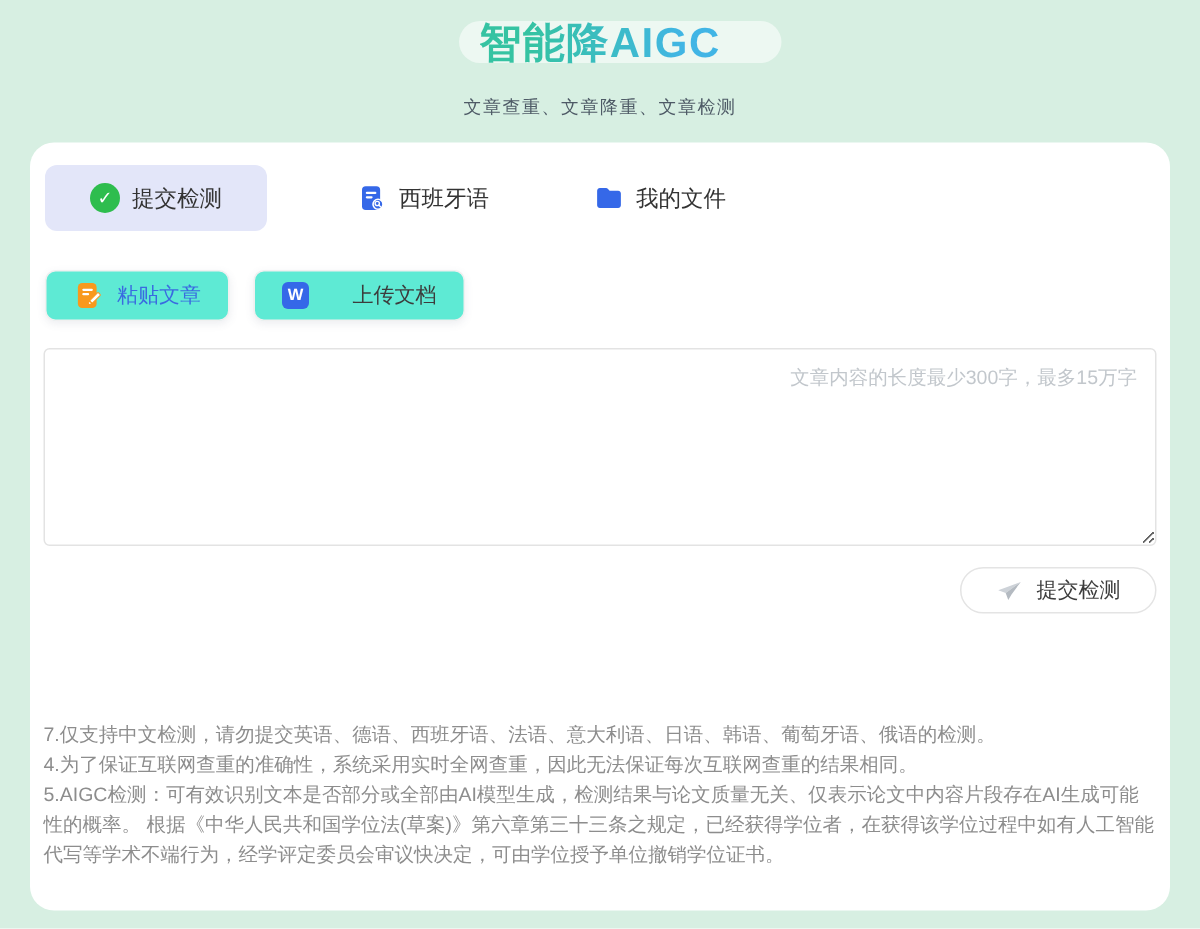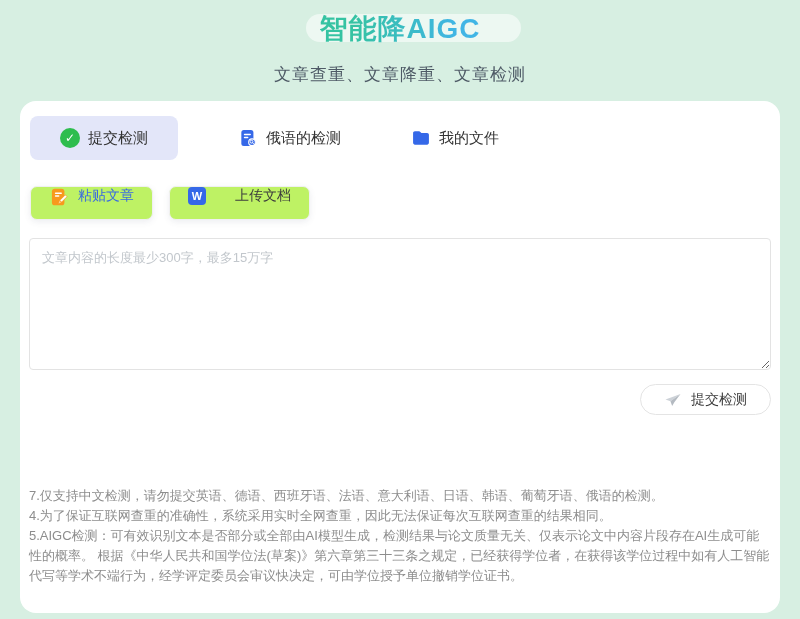--- a/index.html
+++ b/index.html
@@ -17,21 +17,21 @@
     background: rgba(255,255,255,0.55);
   }
   .title {
     position: relative;
     font-size: 28px; font-weight: bold; letter-spacing: 1px;
     background: linear-gradient(90deg, #35c3a2 20%, #41b5e5 85%);
     -webkit-background-clip: text; background-clip: text;
     color: transparent;
   }
   .subtitle {
-    margin-top: 15px; font-size: 17px; color: #4e5a66; letter-spacing: 1px;
+    margin-top: 15px; font-size: 12px; color: #4e5a66; letter-spacing: 1px;
   }
   
   .card {
     width: 760px; height: 512px; margin: 15px auto 0;
     background: #ffffff; border-radius: 16px;
     padding: 15px 9px 0;
   }
   
   .tabs { display: flex; align-items: center; gap: 50px; margin-left: 1px; }
   .tab {
@@ -42,41 +42,41 @@
   .tab.active { background: #e3e6f9; padding: 12px 30px; font-weight: 500; }
   .check-icon {
     width: 20px; height: 20px; border-radius: 50%;
     background: #2ebd4e; color: #fff; font-size: 12px; font-weight: bold;
     display: inline-flex; align-items: center; justify-content: center;
   }
   .icon-svg { display: inline-flex; align-items: center; }
   
   .actions { display: flex; gap: 16px; margin: 26px 0 0 1px; }
   .action-btn {
-    display: inline-flex; align-items: flex-start; gap: 9px;
+    display: inline-flex; align-items: center; gap: 9px;
     height: 34px; padding: 0 18px;
-    background: #bef264; border: 1px solid #f0f0f0; border-radius: 7px;
+    background: #5eead4; border: 1px solid #f0f0f0; border-radius: 7px;
     box-shadow: 0 2px 6px rgba(80,90,120,0.10);
     font-size: 14px; cursor: pointer;
     font-family: "Liberation Sans", "DejaVu Sans", sans-serif;
   }
   .paste-label { color: #3a6be0; }
   .upload-label { color: #3c3c3c; margin-left: 20px; }
   .word-icon {
     width: 18px; height: 18px; border-radius: 4px;
     background: #3568e8; color: #fff; font-size: 11px; font-weight: bold;
     display: inline-flex; align-items: center; justify-content: center;
   }
   
   .editor {
     display: block; width: 742px; height: 132px; margin-top: 18px;
     border: 1px solid #e3e3e3; border-radius: 4px;
     padding: 10px 12px; font-size: 13px; color: #333;
     font-family: "Liberation Sans", "DejaVu Sans", sans-serif;
-    outline: none; background: #fff;
+    outline: none; background: #fff; text-align: right;
   }
   .editor::placeholder { color: #c2c7cc; }
   
   .submit-row { display: flex; justify-content: flex-end; margin-top: 14px; }
   .submit-btn {
     display: inline-flex; align-items: center; gap: 9px;
     height: 31px; padding: 0 23px;
     background: #fff; border: 1px solid #e4e4e4; border-radius: 16px;
     font-size: 14px; color: #3c3c3c; cursor: pointer;
     font-family: "Liberation Sans", "DejaVu Sans", sans-serif;
@@ -110,21 +110,21 @@
       <span class="icon-svg">
         <svg width="20" height="20" viewBox="0 0 24 24">
           <rect x="4" y="2.5" width="14.5" height="19" rx="3" fill="#3568e8"></rect>
           <rect x="7" y="7" width="8.5" height="1.8" rx="0.9" fill="#fff"></rect>
           <rect x="7" y="10.5" width="5.5" height="1.8" rx="0.9" fill="#fff"></rect>
           <circle cx="16.8" cy="17" r="4" fill="#3568e8" stroke="#fff" stroke-width="1.3"></circle>
           <circle cx="16.2" cy="16.4" r="1.7" fill="none" stroke="#fff" stroke-width="1.1"></circle>
           <line x1="17.6" y1="17.8" x2="18.8" y2="19" stroke="#fff" stroke-width="1.1" stroke-linecap="round"></line>
         </svg>
       </span>
-      <span>俄语的检测</span>
+      <span>西班牙语</span>
     </div>
     <div class="tab">
       <span class="icon-svg">
         <svg width="20" height="20" viewBox="0 0 24 24">
           <path d="M2.5 6.2c0-1.2 1-2.2 2.2-2.2h4.9c.6 0 1.2.3 1.6.7l1.3 1.4h6.8c1.2 0 2.2 1 2.2 2.2v9.5c0 1.2-1 2.2-2.2 2.2H4.7c-1.2 0-2.2-1-2.2-2.2z" fill="#3568e8"></path>
         </svg>
       </span>
       <span>我的文件</span>
     </div>
   </div>

